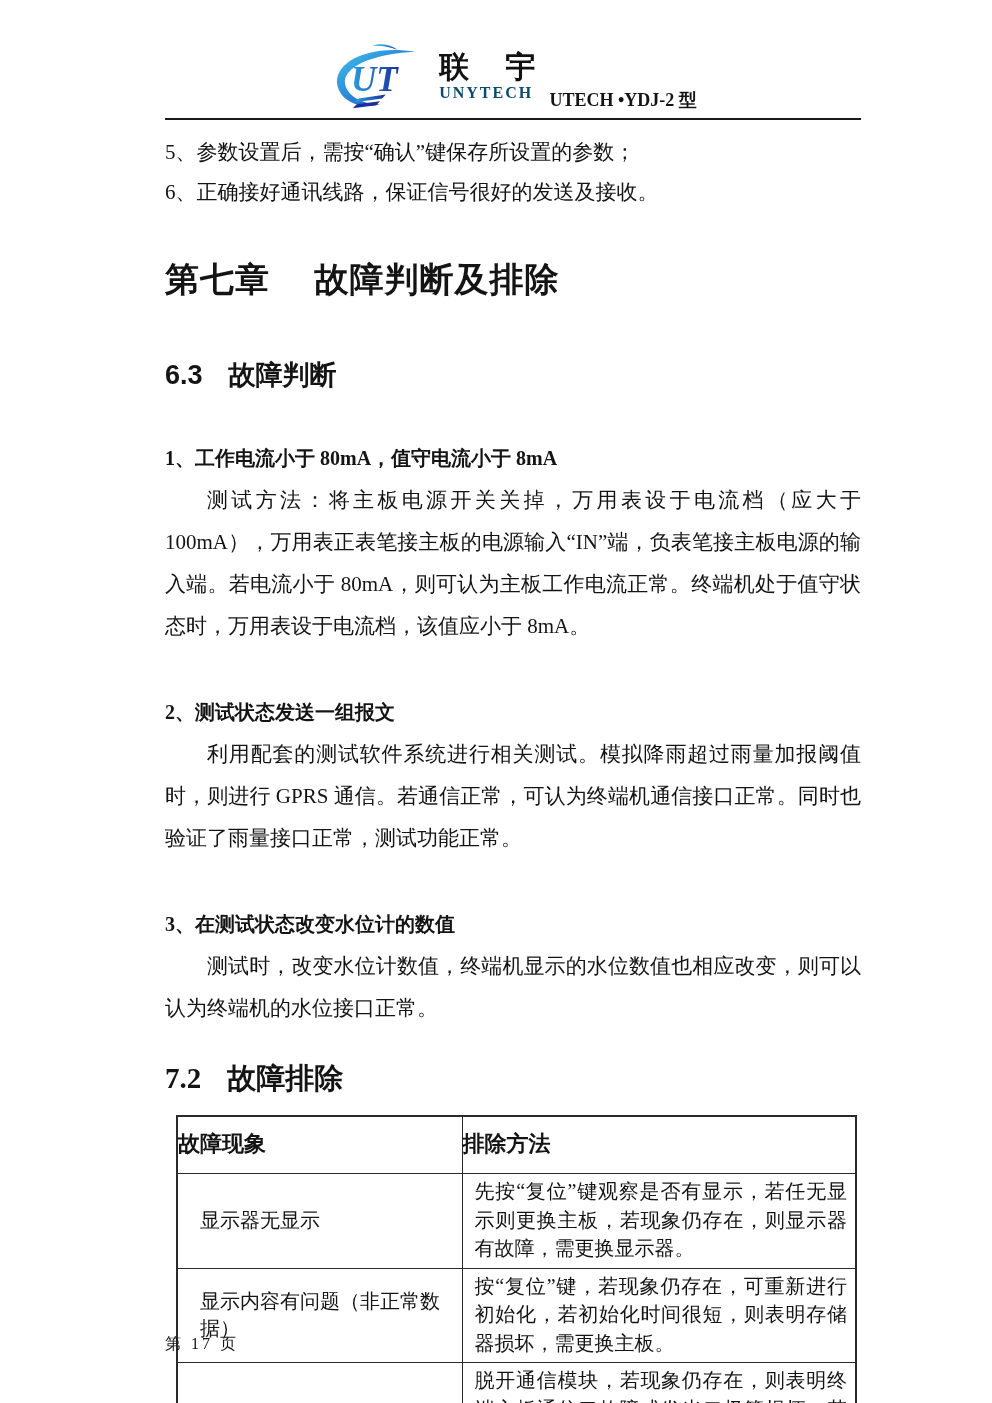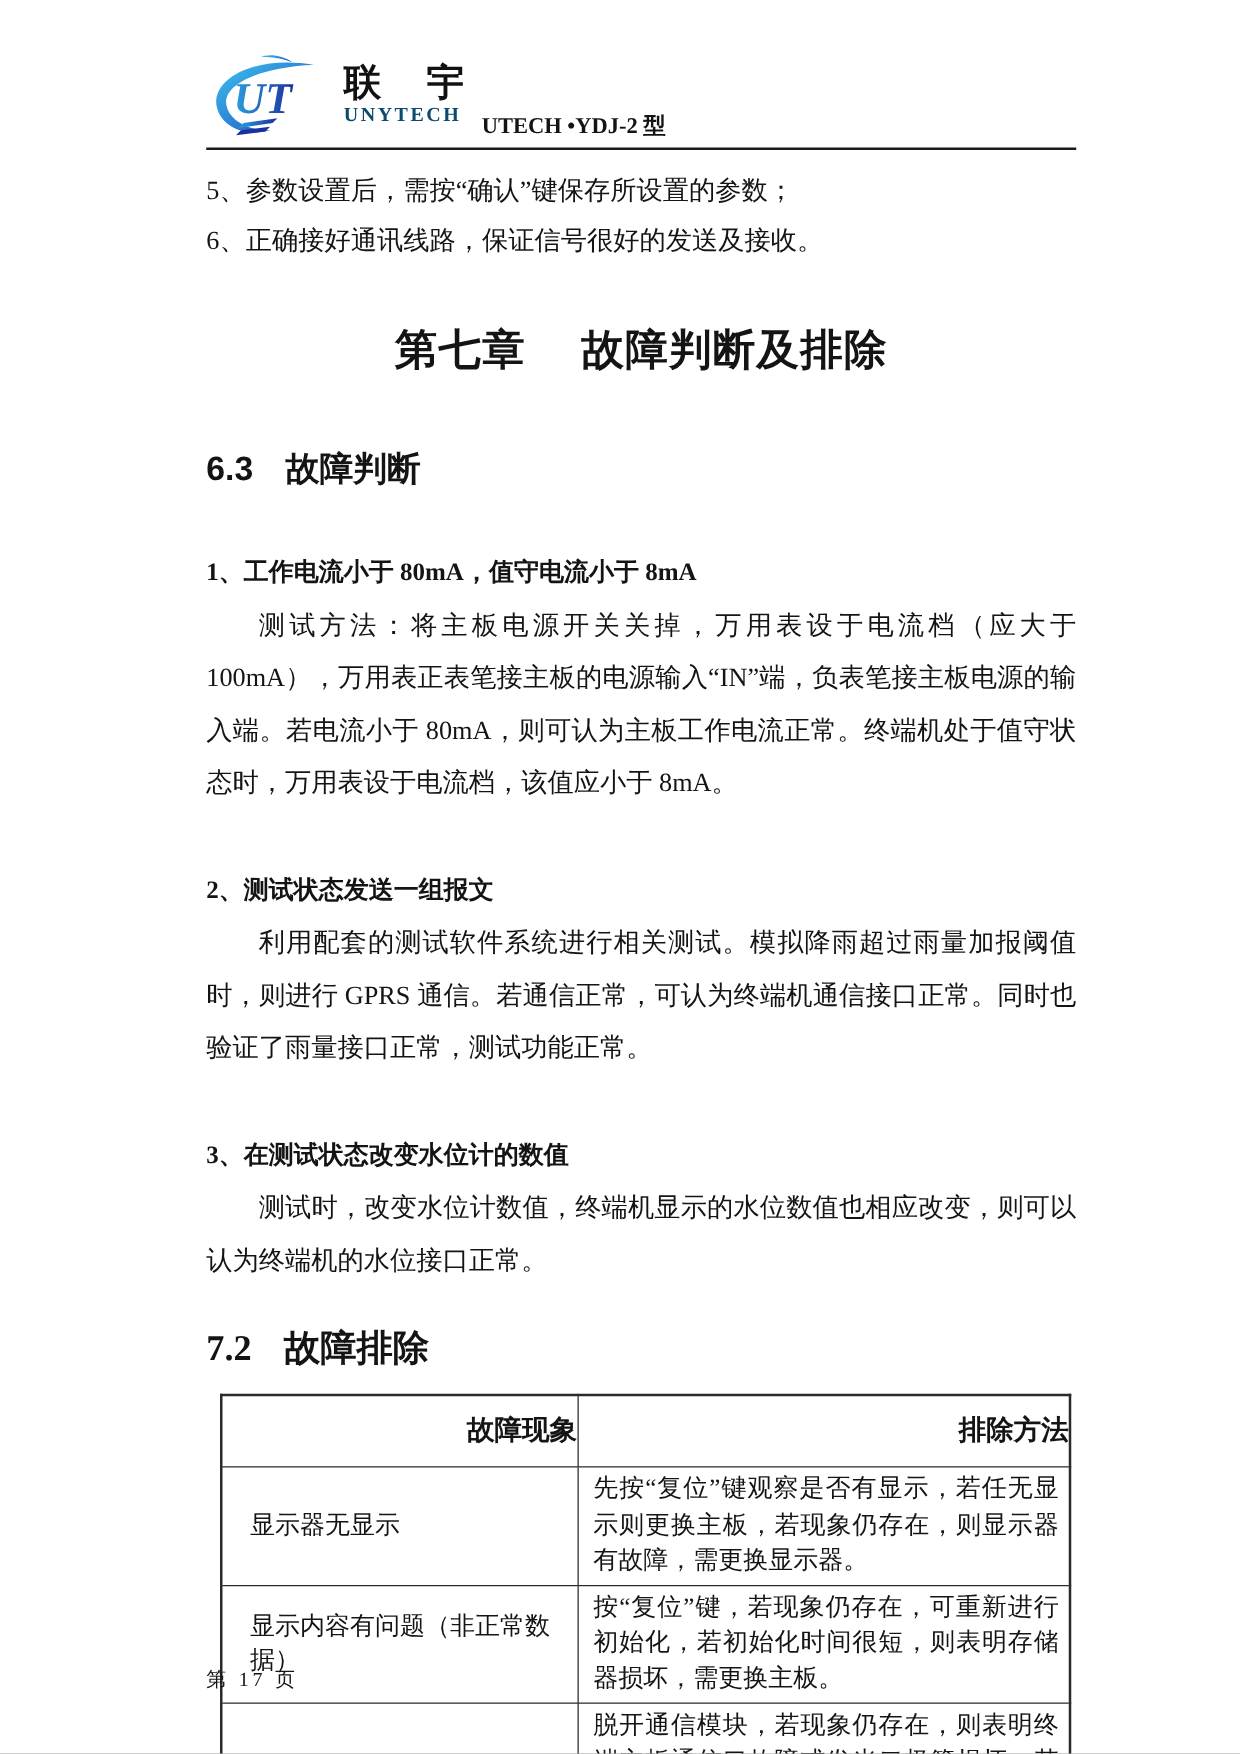--- a/index.html
+++ b/index.html
@@ -15,21 +15,21 @@
   .content {
     position:absolute;
     left:165px; top:0;
     width:696px;
   }
 
   
   .header {
     padding-top:44px;
     display:flex;
-    justify-content:flex-start;
+    justify-content:center;
     align-items:flex-end;
   }
   .logo-block { display:flex; align-items:flex-start; }
   .logo-swoosh { width:108px; height:72px; margin-top:-2px; }
   .logo-text { margin-left:2px; margin-top:8px; }
   .logo-cn {
     font-family:"Liberation Sans", sans-serif;
     font-weight:bold; font-size:30px; line-height:30px;
     letter-spacing:14px; color:#111; white-space:nowrap;
   }
@@ -47,21 +47,20 @@
     margin:4px 0 0 0;
   }
 
   
   .intro { margin-top:20px; font-size:21px; }
   .intro p { margin:0 0 15px 0; line-height:25px; }
 
   
   .chapter-title {
     margin-top:52px;
-    text-align:center;
     font-size:34px; font-weight:bold;
     letter-spacing:1px;
   }
 
   
   .sec-heading { margin-top:54px; font-weight:bold; }
   .sec-heading .num { margin-right:26px; }
   .sec-heading.sans {
     font-family:"Liberation Sans", sans-serif;
     font-size:27px;
@@ -93,21 +92,21 @@
     table-layout:fixed;
   }
   table.trouble th, table.trouble td {
     border:1px solid #2a2a2a;
   }
   table.trouble { border:2px solid #2a2a2a; }
   col.c1 { width:285px; }
   col.c2 { width:394px; }
   th.hdr {
     font-size:22px; font-weight:bold;
-    text-align:right;
+    text-align:left;
     padding:12px 0 14px 0;
   }
   td.phenom {
     font-size:20px;
     vertical-align:middle;
     padding:6px 6px 6px 22px;
     line-height:27px;
   }
   td.method {
     font-size:20px;

